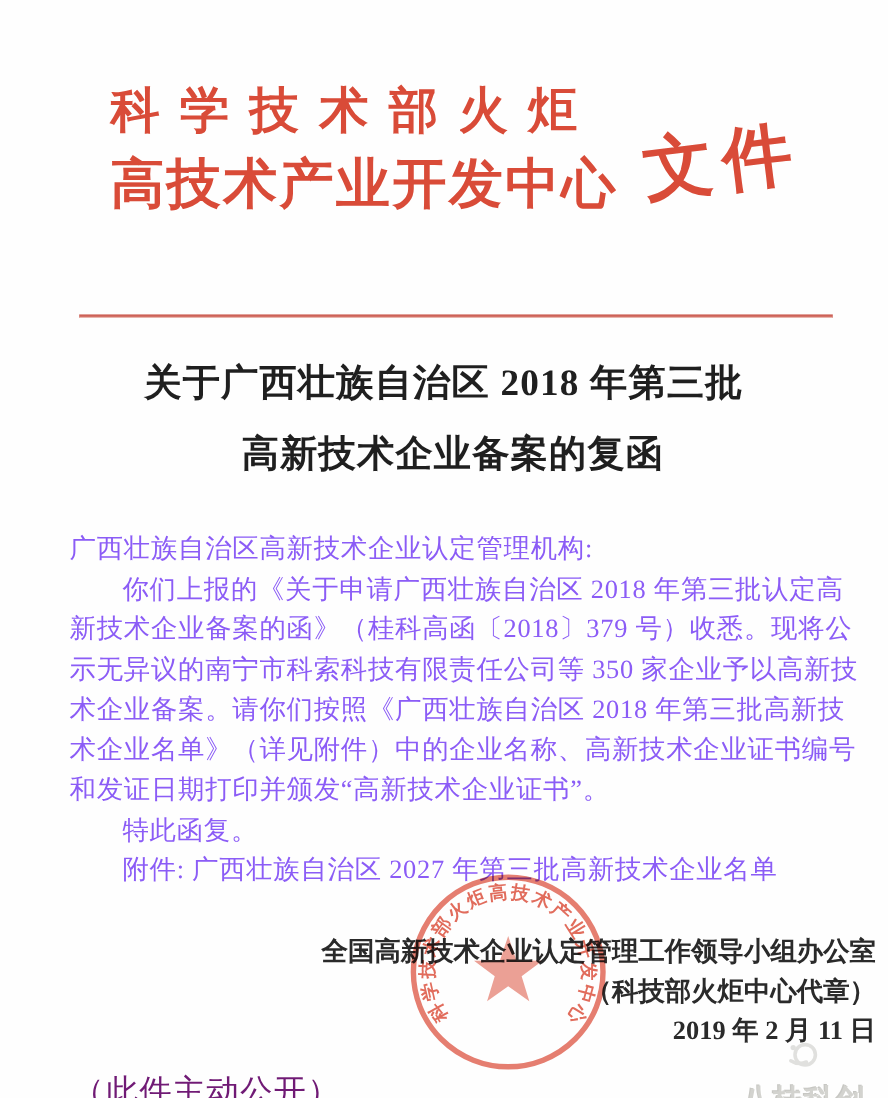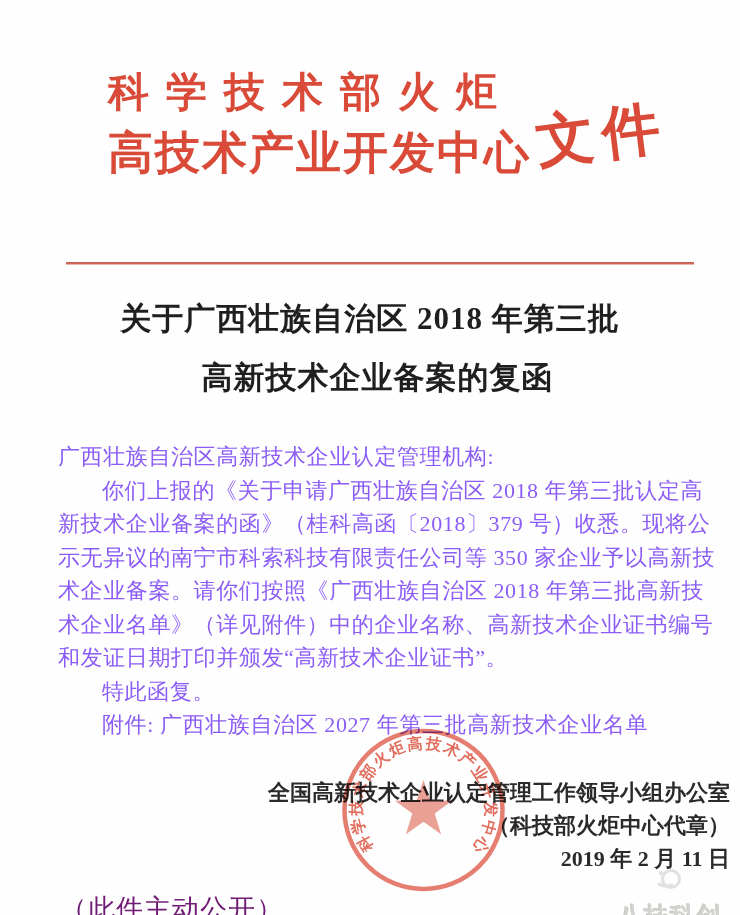--- a/index.html
+++ b/index.html
@@ -9,21 +9,20 @@
     background:#fefefe;
     overflow:hidden;
     font-family:"Liberation Serif","DejaVu Serif",serif;
     color:#262626;
   }
   
   .org-lines{
     position:absolute;left:92px;top:72px;
     color:#d94b38;
     font-weight:bold;
-    margin-left:16px;
   }
   .org-line1{
     font-size:41px;
     letter-spacing:17px;
     white-space:nowrap;
     line-height:1.0;
   }
   .org-line2{
     font-size:45px;
     letter-spacing:2px;

